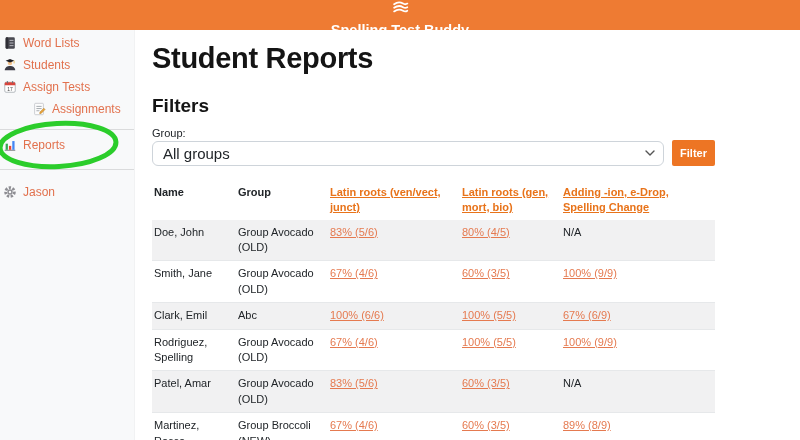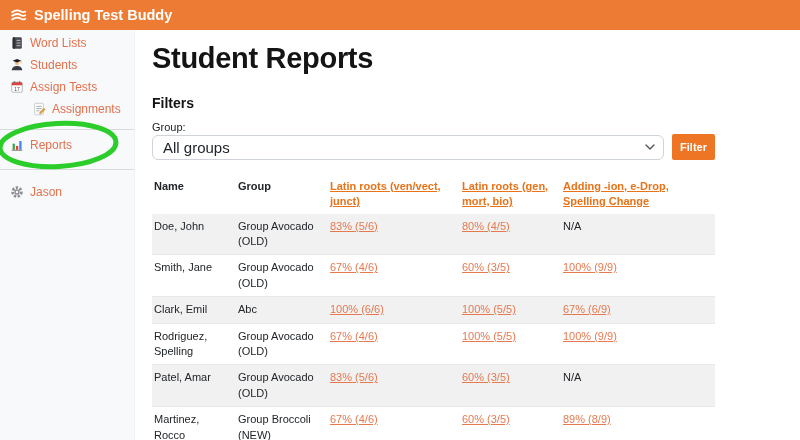--- a/index.html
+++ b/index.html
@@ -5,47 +5,47 @@
   * { box-sizing: border-box; }
   html,body { margin:0; padding:0; }
   body {
     width:800px; height:440px; overflow:hidden;
     font-family:"Liberation Sans","DejaVu Sans",sans-serif;
     background:#ffffff; color:#212529;
   }
   
   .topbar {
     height:30px; background:#ee7b33; display:flex; align-items:center;
-    padding:0 10px; gap:7px;
+    padding:0 10px; gap:7px;flex-direction:column;
   }
   .topbar .brand-title { color:#fff; font-weight:bold; font-size:14.5px; }
   
   .layout { display:flex; height:410px; }
   .sidebar {
     width:135px; flex-shrink:0; background:#f8f9fa; padding-top:2px;
     position:relative; border-right:1px solid #f1f2f3;
   }
   .side-item {
-    display:flex; align-items:center; gap:6px; padding:4px 10px;
+    display:flex; align-items:center; gap:6px; padding:4px 3px;
     font-size:12px; color:#e2714d; line-height:14px; cursor:pointer;
     position:relative; white-space:nowrap;
   }
   .side-item.indent { padding-left:32px; }
   .side-icon { width:14px; height:14px; flex-shrink:0; display:inline-flex; }
   .side-div { border:none; border-top:1px solid #dadbdc; }
   .side-div.d1 { margin:9px 0 4px; }
   .side-div.d2 { margin:13px 0 11px; }
   .annotation-ellipse {
     position:absolute; left:-6px; top:-15px; width:128px; height:52px;
     pointer-events:none; overflow:visible;
   }
   
   .main { flex:1; padding-left:17px; }
   .page-title { font-size:29px; font-weight:bold; color:#141414; margin:12px 0 20px; letter-spacing:-0.3px; }
-  .filters-title { font-size:14px; font-weight:bold; color:#141414; margin:0 0 10px; }
+  .filters-title { font-size:19px; font-weight:bold; color:#141414; margin:0 0 10px; }
   .group-label { display:block; font-size:11px; margin:0 0 1px; color:#212529; }
   .filter-row { display:flex; gap:8px; width:563px; align-items:center; }
   .select-wrap { position:relative; flex:1; }
   .group-select {
     width:100%; height:25px; appearance:none; -webkit-appearance:none;
     border:1px solid #ced4da; border-radius:6px; background:#fff;
     padding:0 26px 0 10px; font-size:15px; color:#212529; font-family:inherit;
   }
   .chevron { position:absolute; right:9px; top:50%; transform:translateY(-50%); pointer-events:none; display:flex; }
   .filter-btn {

